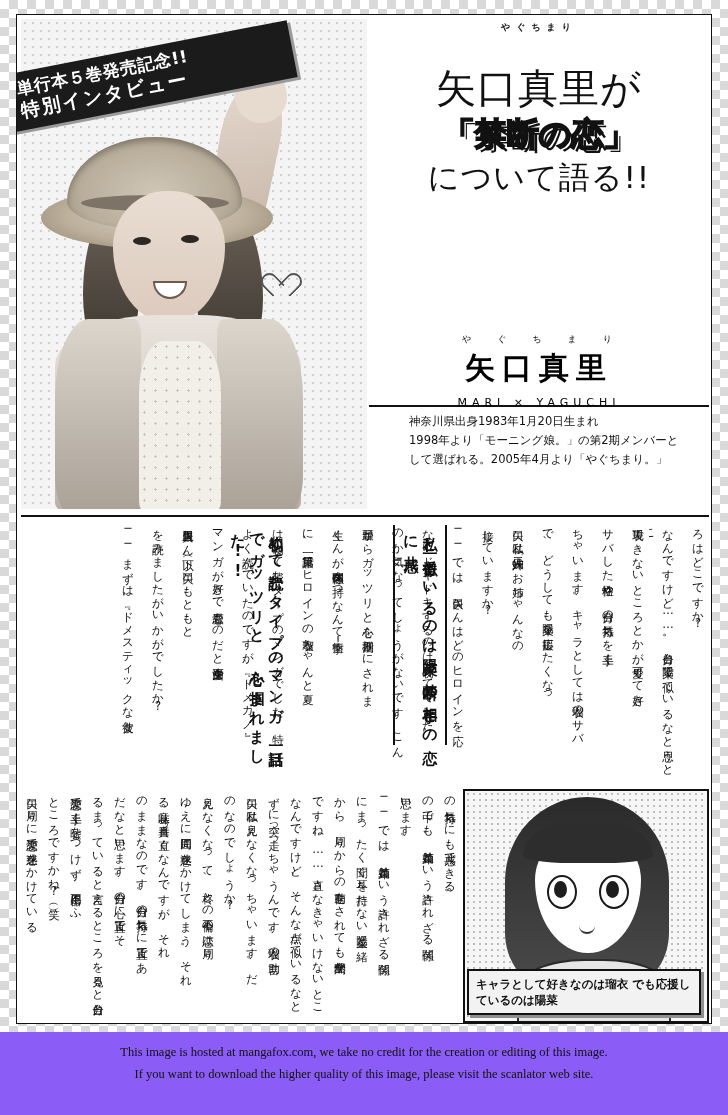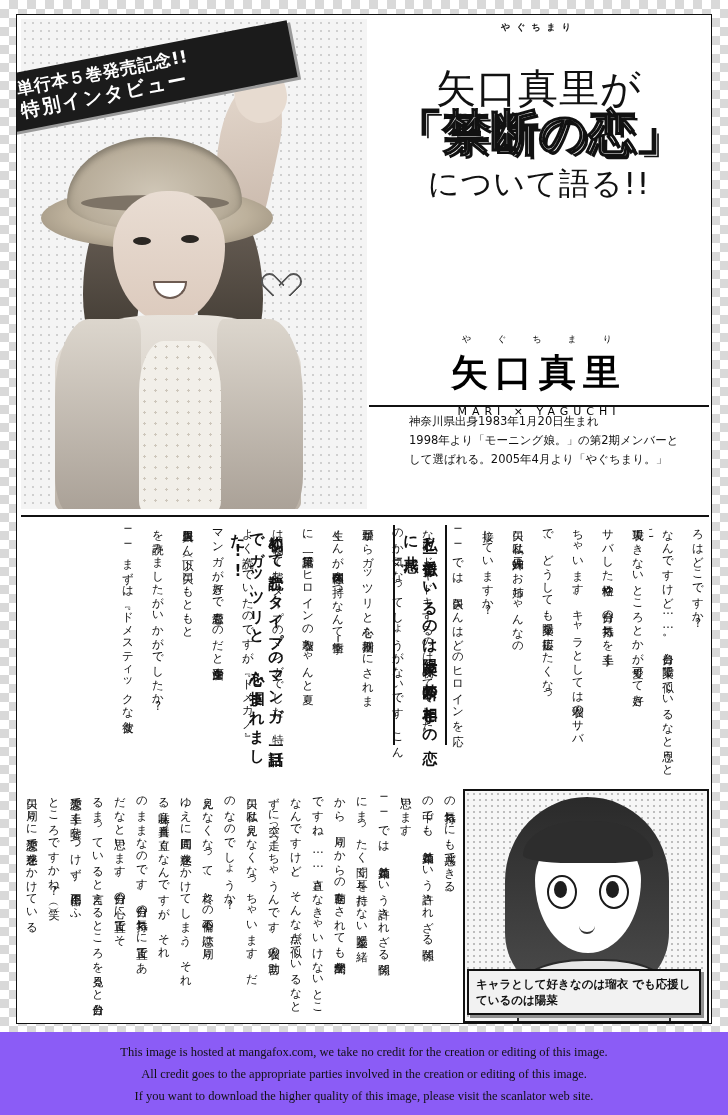--- a/index.html
+++ b/index.html
@@ -151,38 +151,38 @@
   #ribbon .l2{font-size:19px;font-weight:bold;letter-spacing:2px;line-height:1.15;margin-top:1px;}
 
   
   #headline{
     position:absolute;left:352px;top:6px;width:340px;height:300px;
     text-align:center;
   }
   .hl-row{font-weight:normal;color:#111;line-height:1;}
   .hl1{font-size:40px;letter-spacing:1px;margin-top:36px;}
   .hl2{
-    font-size:48px;letter-spacing:0px;margin-top:0;
+    font-size:32px;letter-spacing:0px;margin-top:10px;
     color:#fff;
     -webkit-text-stroke:3px #111;
     text-shadow:4px 4px 0 #111;
   }
   .hl3{font-size:31px;margin-top:12px;letter-spacing:1px;}
   .furi{
     font-size:9px;font-weight:bold;color:#111;letter-spacing:6px;
     margin-bottom:-2px;
   }
 
   
   #nameblk{
     position:absolute;left:352px;top:318px;width:340px;height:72px;
     text-align:center;border-bottom:2px solid #111;
   }
   #nameblk .furi2{font-size:9px;letter-spacing:26px;margin-left:22px;}
-  #nameblk .kanji{font-size:37px;font-weight:bold;letter-spacing:7px;margin-top:2px;}
+  #nameblk .kanji{font-size:30px;font-weight:bold;letter-spacing:7px;margin-top:2px;}
   #nameblk .romaji{font-size:11px;letter-spacing:5px;margin-top:7px;}
 
   
   #profile{
     position:absolute;left:356px;top:398px;width:332px;height:96px;
     font-size:11.5px;line-height:1.55;color:#111;margin-left:36px;
   }
   #profile p{margin:0 0 1px 0;}
 
   
@@ -431,17 +431,16 @@
           <div id="caption">キャラとして好きなのは瑠衣
 でも応援しているのは陽菜</div>
         </div>
       </div>
 
     </div>
   </div>
 
   <div id="footer">
     <div>This image is hosted at mangafox.com, we take no credit for the creation or editing of this image.</div>
-    <div>All credit goes to the appropriate parties involved in the creation or editing of this image.</div>
     <div>If you want to download the higher quality of this image, please visit the scanlator web site.</div>
   </div>
 
 </div>
 
 </body></html>

